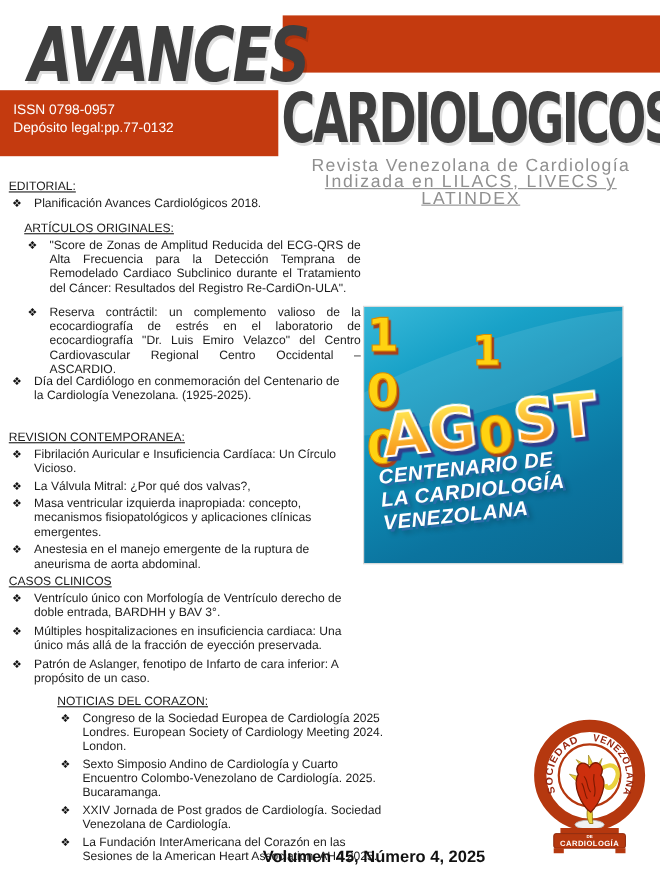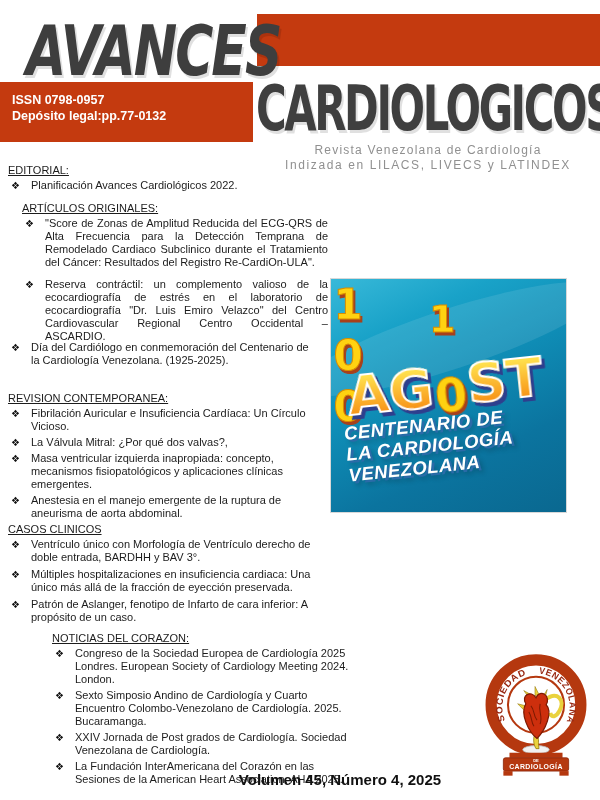--- a/index.html
+++ b/index.html
@@ -3,31 +3,31 @@
 <meta charset="utf-8">
 <style>
   * { margin:0; padding:0; box-sizing:border-box; }
   html,body { width:600px; height:800px; background:#ffffff; overflow:hidden;
               font-family:"Liberation Sans", sans-serif; }
   #page { position:relative; width:600px; height:800px; background:#fff; overflow:hidden; }
 
   
   .red-bar-top { position:absolute; left:257px; top:14px; width:343px; height:52px; background:#c43a0f; }
   .red-bar-issn { position:absolute; left:0; top:82px; width:253px; height:60px; background:#c43a0f;
-                  color:#fff; font-weight:bold; font-size:12.5px; line-height:16px; padding:10px 0 0 12px; }
+                  color:#fff; font-weight:normal; font-size:12.5px; line-height:16px; padding:10px 0 0 12px; }
   .title-avances { position:absolute; left:26px; top:12px; color:#3e3e3e;
                    font-family:"DejaVu Sans", sans-serif; font-weight:bold; font-style:italic;
                    font-size:52px; letter-spacing:-2px; transform:scaleY(1.32); transform-origin:top left;
                    text-shadow:2px 2px 0 rgba(0,0,0,.12); white-space:nowrap; }
   .title-cardio { position:absolute; left:256px; top:72px; color:#3f3f3f;
                   font-family:"DejaVu Sans", sans-serif; font-weight:bold;
                   font-size:44px; letter-spacing:-2.5px; transform:scale(0.95,1.42); transform-origin:top left;
                   text-shadow:2px 2px 0 rgba(0,0,0,.12); white-space:nowrap; }
   .subtitle { position:absolute; left:256px; top:143px; width:344px; text-align:center;
-              color:#909090; font-size:12px; line-height:15px; letter-spacing:1.2px; }
+              color:#909090; font-size:16px; line-height:15px; letter-spacing:1.2px; }
 
   
   .toc-sec { position:absolute; left:8px; width:306px; font-size:11px; line-height:13px; color:#1c1c1c; }
   .shead { font-weight:normal; text-decoration:underline; margin-bottom:2px; }
   .item { display:flex; margin-bottom:3px; }
   .item .blt { flex:0 0 23px; padding-left:3px; font-size:10px; color:#111; }
   .item .itx { flex:1; }
   .just .itx { text-align:justify; }
   #sec0 { top:164px; } #sec0 .item { margin-bottom:10px; }
   #sec1 { top:202px;margin-left:14px; } #sec1 .item { margin-bottom:9px; }
@@ -75,28 +75,28 @@
 
   <div class="red-bar-top"></div>
   <div class="title-avances">AVANCES</div>
   <div class="red-bar-issn">
     <div>ISSN 0798-0957</div>
     <div>Depósito legal:pp.77-0132</div>
   </div>
   <div class="title-cardio">CARDIOLOGICOS</div>
   <div class="subtitle">
     <div>Revista Venezolana de Cardiología</div>
-    <div style="letter-spacing:1.6px;">Indizada en LILACS, LIVECS y LATINDEX</div>
+    <div style="letter-spacing:1.6px;text-decoration:underline;">Indizada en LILACS, LIVECS y LATINDEX</div>
   </div>
 
   <div class="toc-sec" id="sec0">
     <div class="shead">EDITORIAL:</div>
     <div class="item">
       <span class="blt">❖</span>
-      <span class="itx">Planificación Avances Cardiológicos 2022.</span>
+      <span class="itx">Planificación Avances Cardiológicos 2018.</span>
     </div>
   </div>
 
   <div class="toc-sec" id="sec1">
     <div class="shead">ARTÍCULOS ORIGINALES:</div>
     <div class="item just">
       <span class="blt">❖</span>
       <span class="itx">"Score de Zonas de Amplitud Reducida del ECG-QRS de Alta Frecuencia para la Detección Temprana de Remodelado Cardiaco Subclinico durante el Tratamiento del Cáncer: Resultados del Registro Re-CardiOn-ULA".</span>
     </div>
     <div class="item just">

